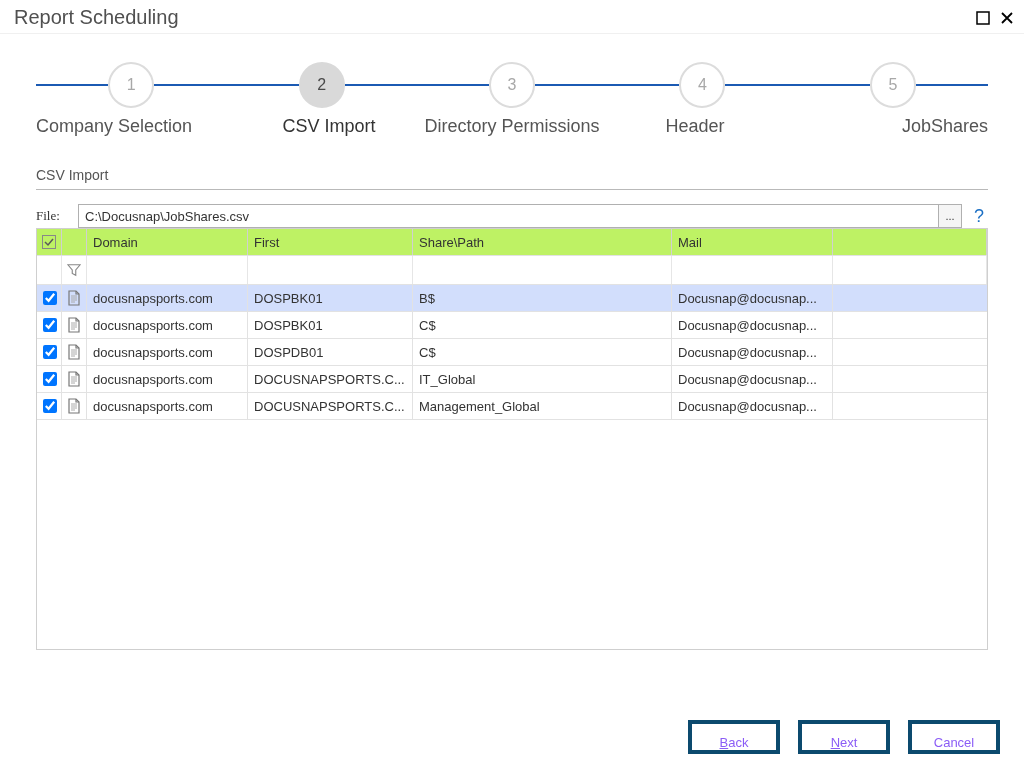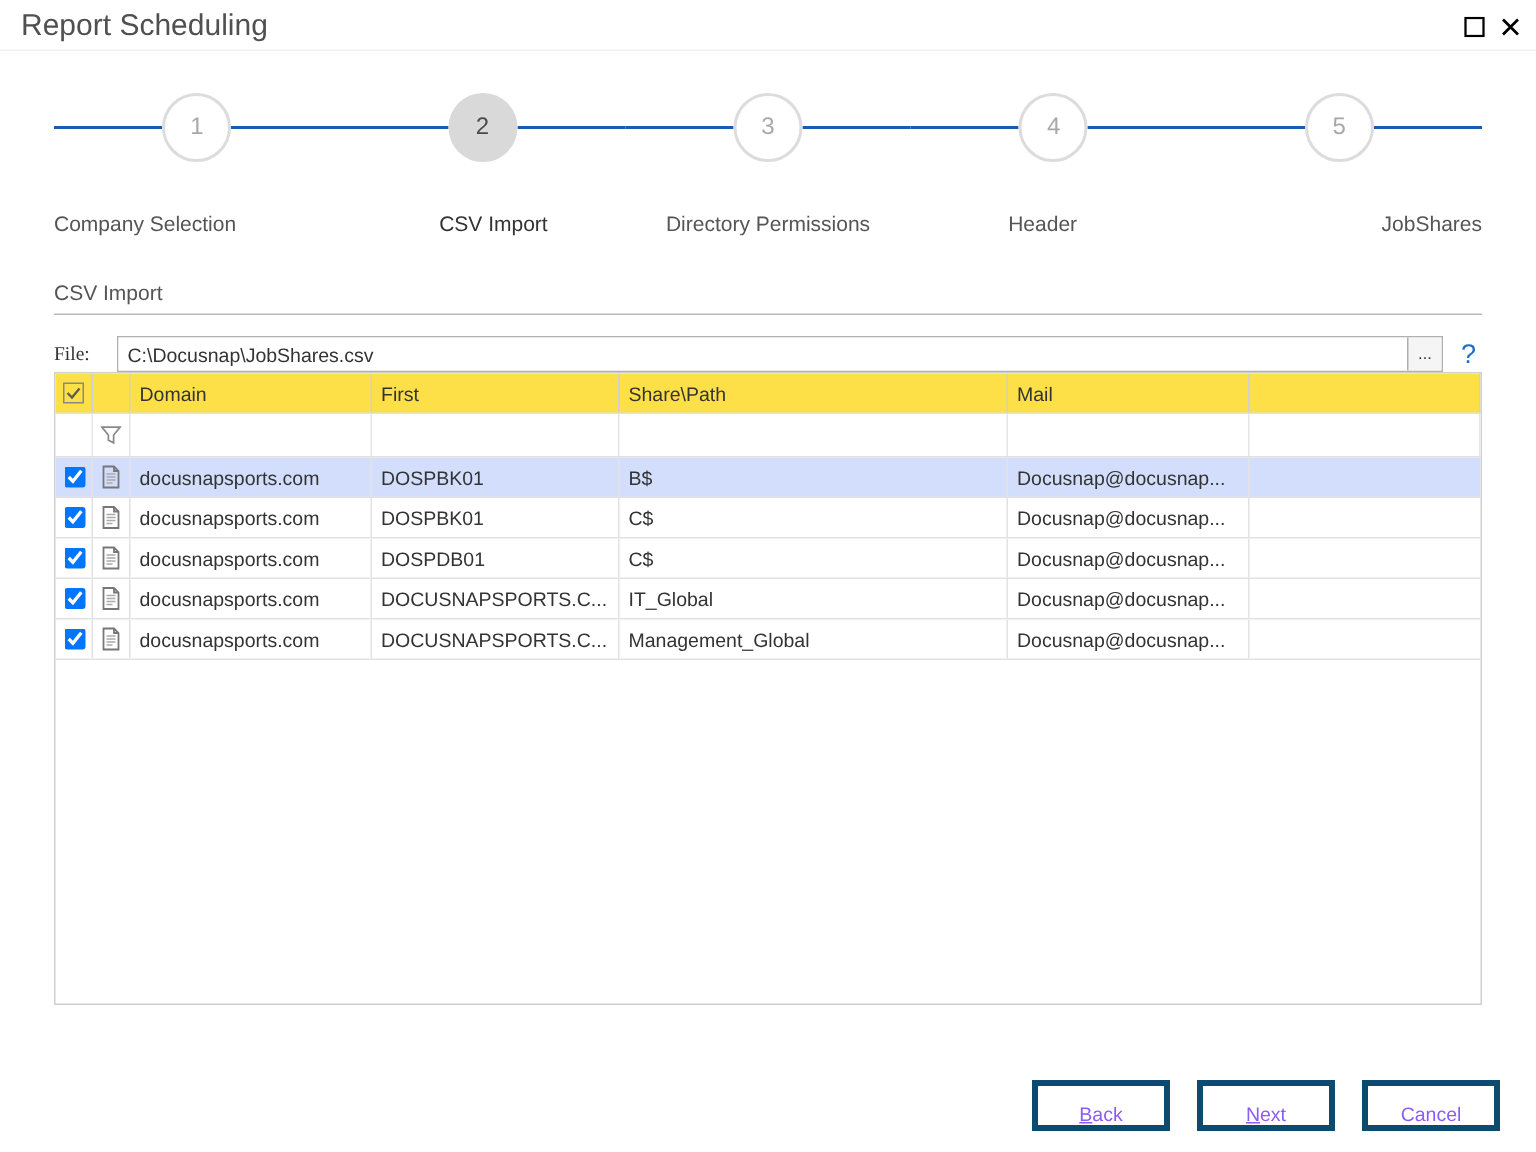--- a/index.html
+++ b/index.html
@@ -66,23 +66,22 @@
     border-color: #d9d9d9;
     color: #4a4a4a;
   }
   .step-labels {
     display: flex;
     margin-top: 8px;
   }
   .step-label {
     flex: 1;
     text-align: center;
-    font-size: 14px;
+    font-size: 18px;
     color: #555;
-    margin-top: 25px;
   }
   .step-label:first-child { text-align: left; padding-left: 0; flex: 1.1; }
   .step-label:last-child { text-align: right; flex: 1.1; }
   .step-label.active { color: #333; }
 
   
   .section {
     padding: 22px 36px 0 36px;
   }
   .section-title {
@@ -153,21 +152,21 @@
     height: 420px;
     overflow: hidden;
     background: #fff;
   }
   .grid-header, .grid-filter, .grid-row {
     display: flex;
     border-bottom: 1px solid #e2e2e2;
     align-items: center;
   }
   .grid-header {
-    background: #fde047;
+    background: #bef264;
     height: 26px;
     font-size: 13px;
     color: #333;
   }
   .grid-filter {
     background: #fff;
     height: 28px;
   }
   .grid-row {
     height: 26px;

